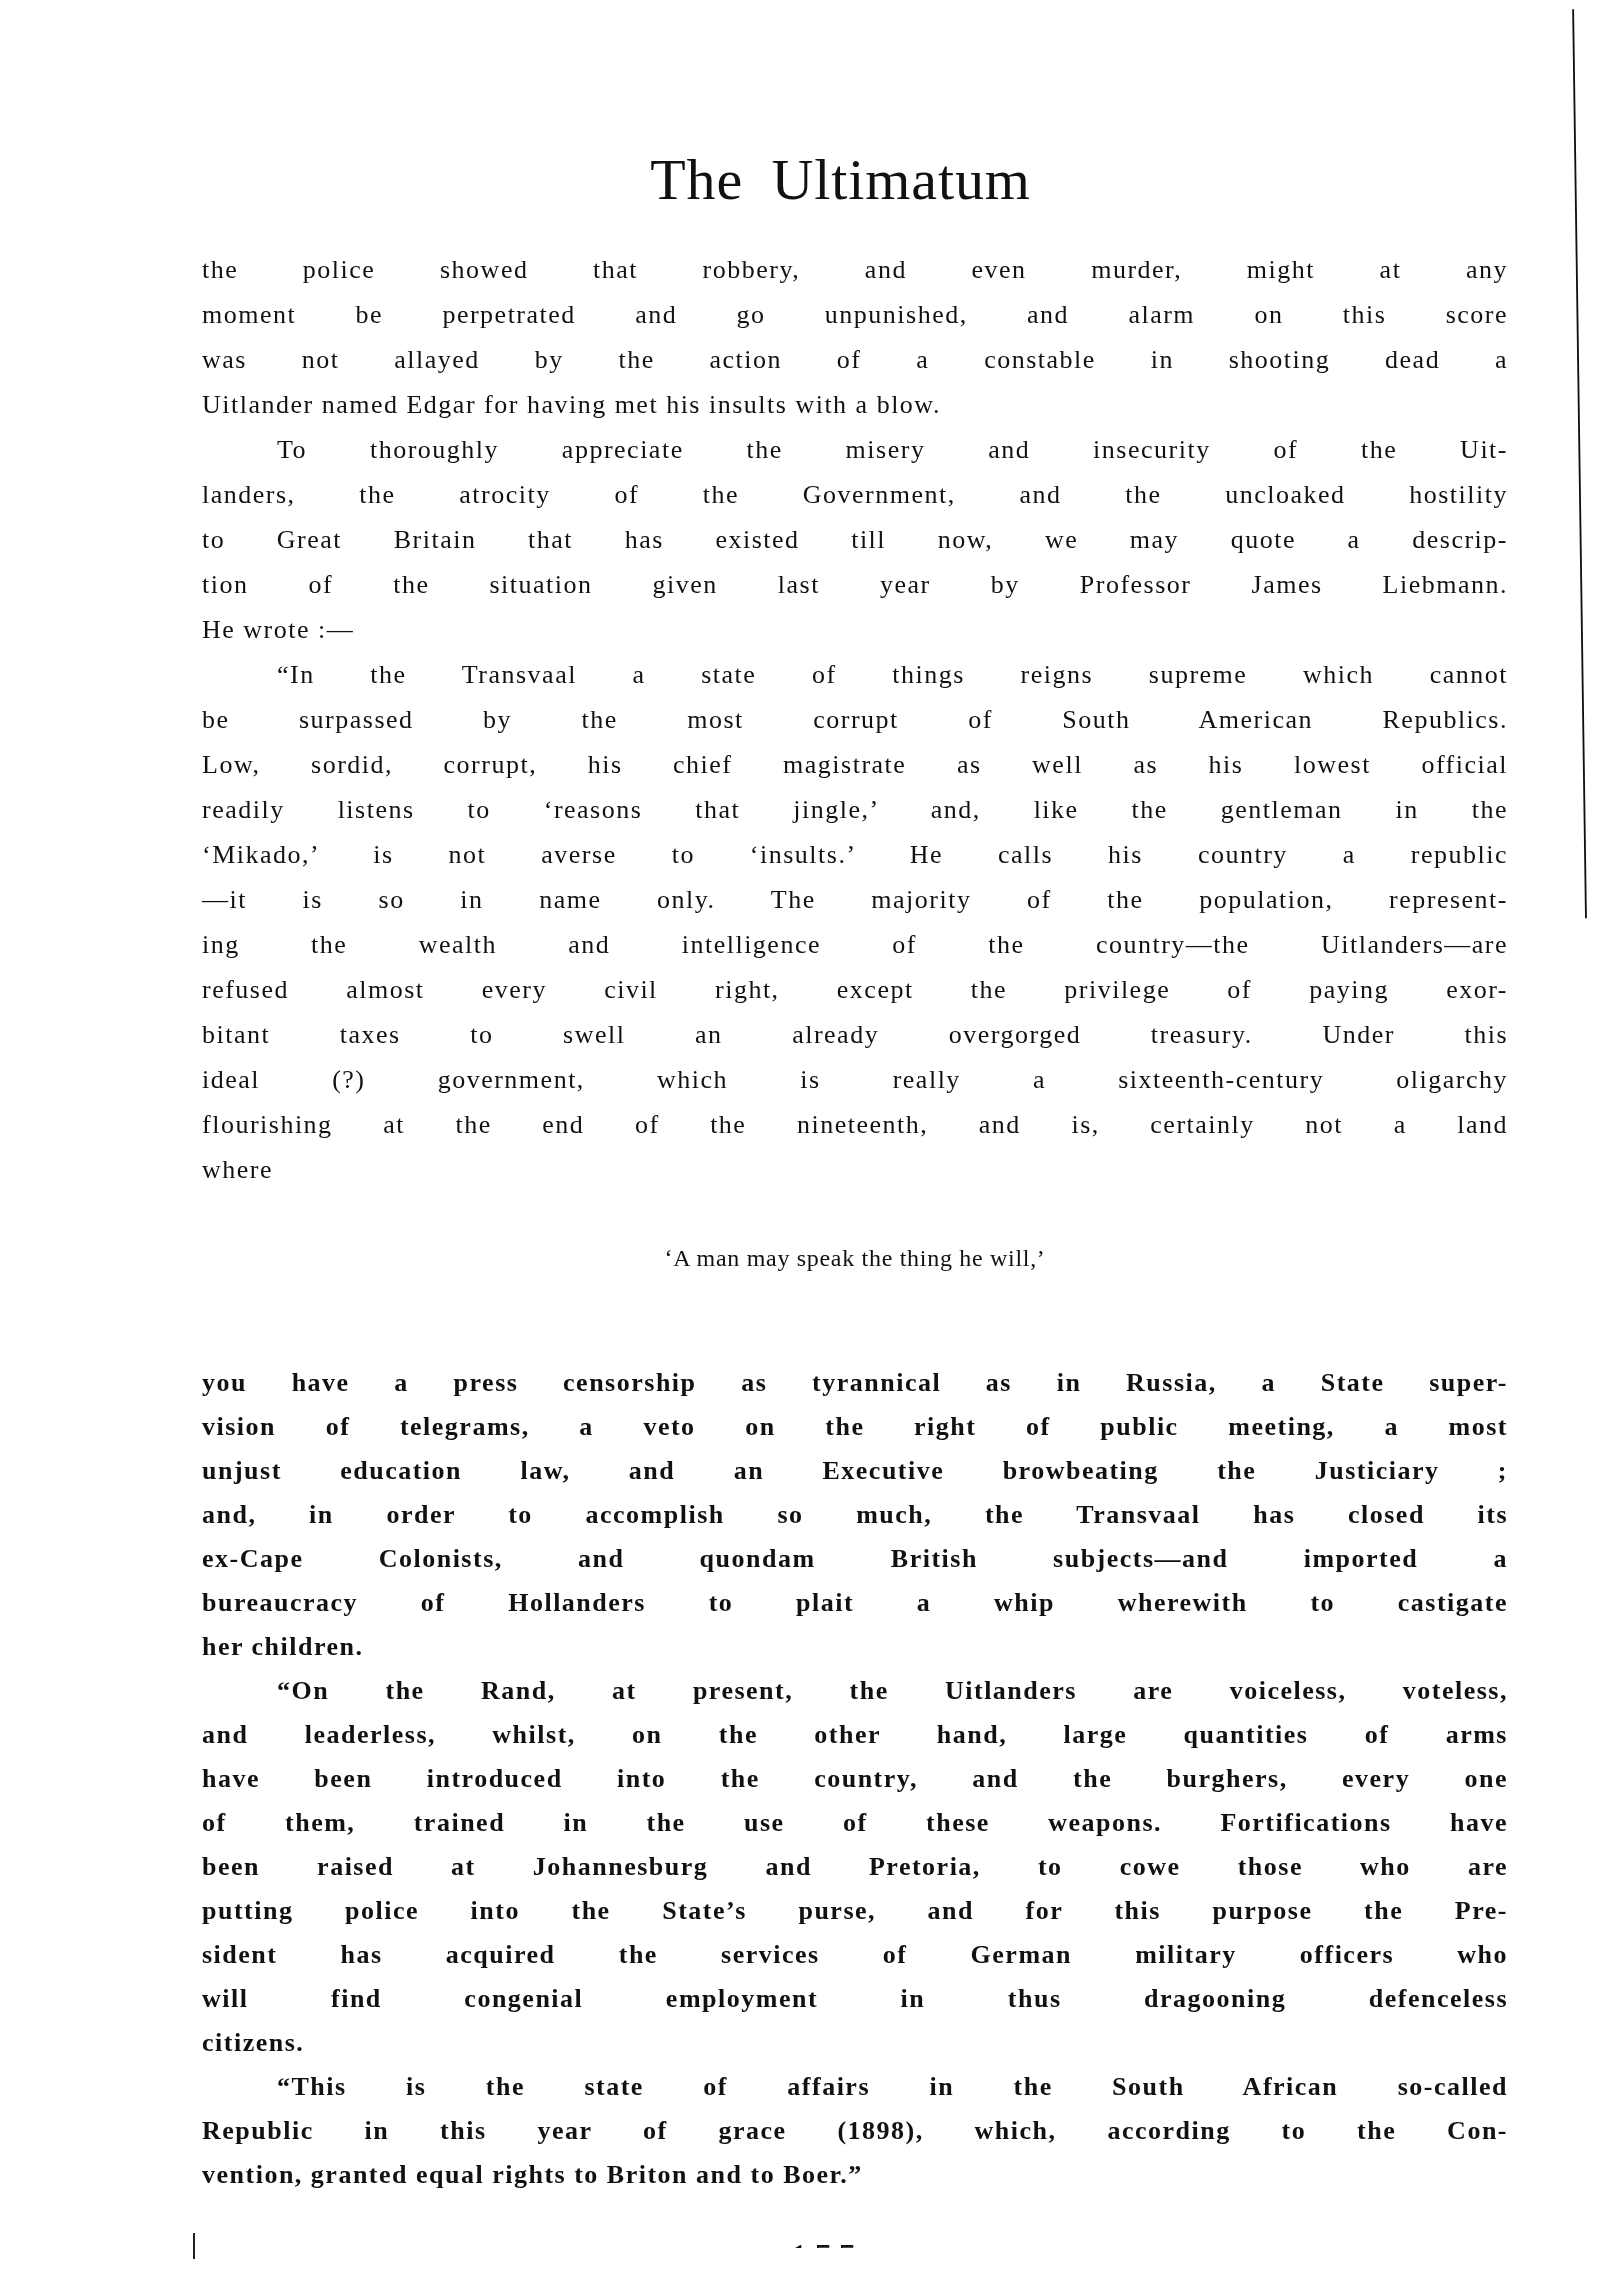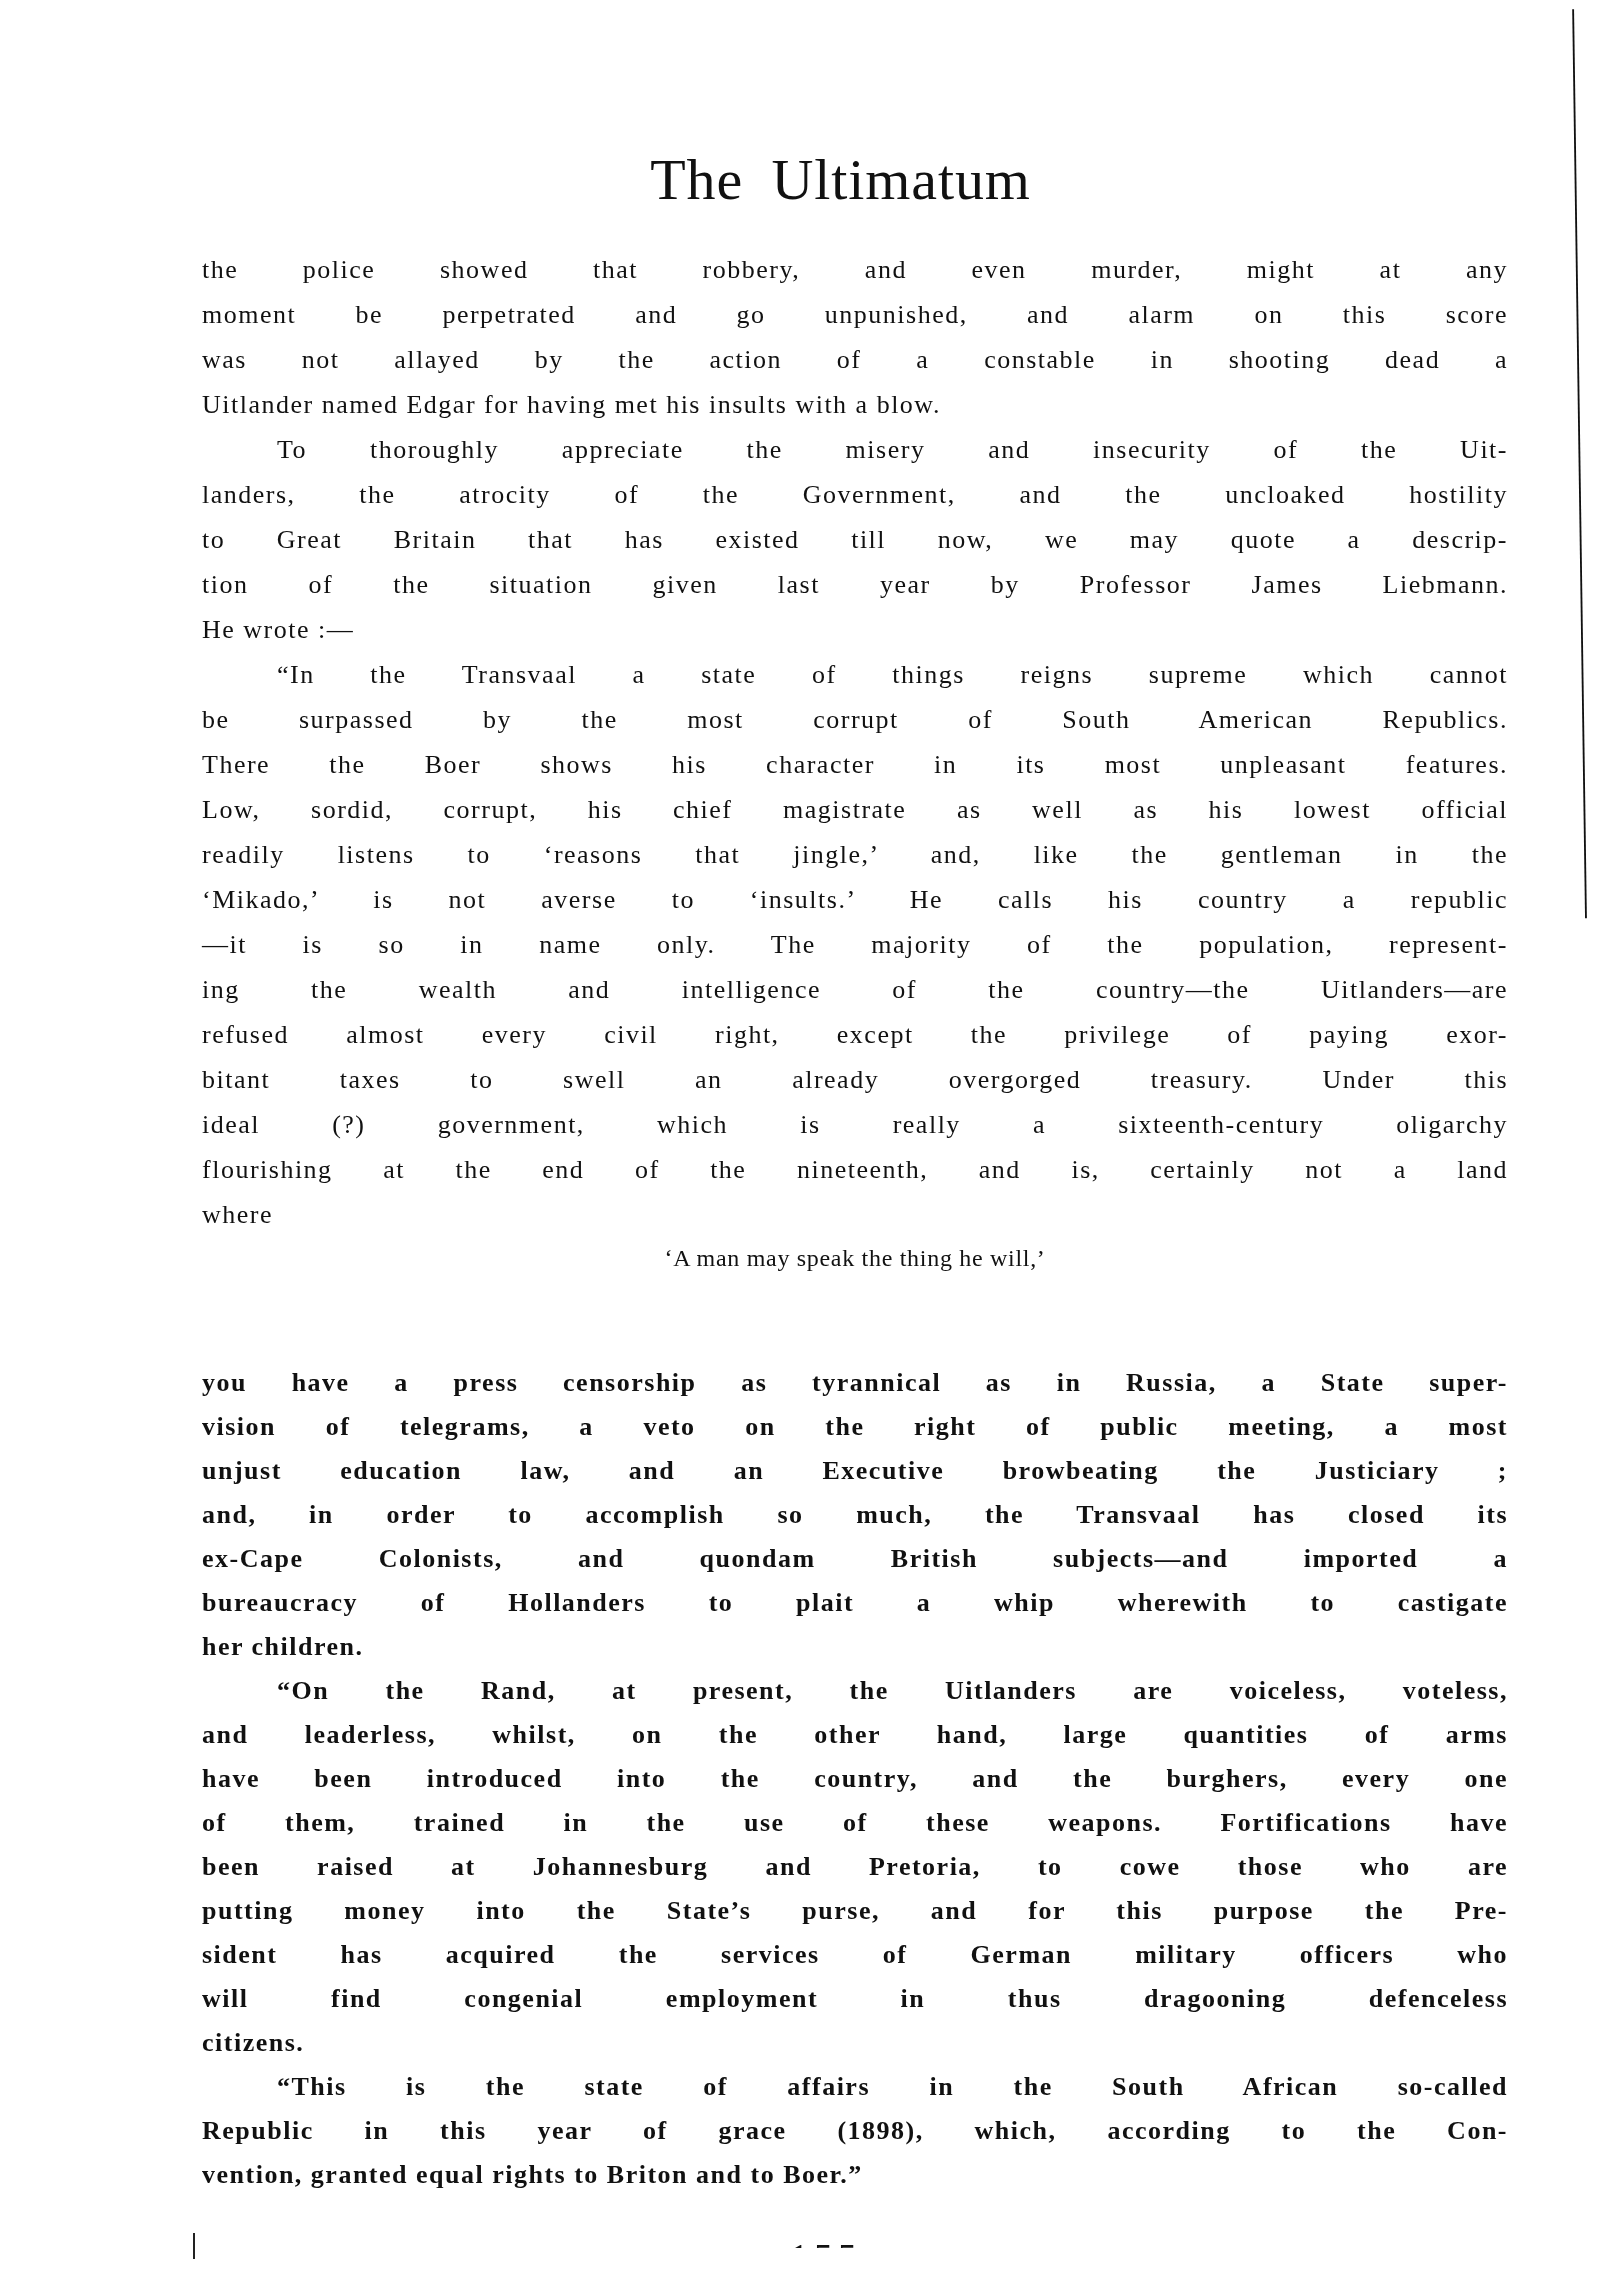--- a/index.html
+++ b/index.html
@@ -31,21 +31,20 @@
   <div class="line">moment be perpetrated and go unpunished, and alarm on this score</div>
   <div class="line">was not allayed by the action of a constable in shooting dead a</div>
   <div class="line last">Uitlander named Edgar for having met his insults with a blow.</div>
   <div class="line indent">To thoroughly appreciate the misery and insecurity of the Uit-</div>
   <div class="line">landers, the atrocity of the Government, and the uncloaked hostility</div>
   <div class="line">to Great Britain that has existed till now, we may quote a descrip-</div>
   <div class="line">tion of the situation given last year by Professor James Liebmann.</div>
   <div class="line last">He wrote :—</div>
   <div class="line indent">“In the Transvaal a state of things reigns supreme which cannot</div>
   <div class="line">be surpassed by the most corrupt of South American Republics.</div>
-  <div class="line">There the Boer shows his character in its most unpleasant features.</div>
   <div class="line">Low, sordid, corrupt, his chief magistrate as well as his lowest official</div>
   <div class="line">readily listens to ‘reasons that jingle,’ and, like the gentleman in the</div>
   <div class="line">‘Mikado,’ is not averse to ‘insults.’  He calls his country a republic</div>
   <div class="line">—it is so in name only.  The majority of the population, represent-</div>
   <div class="line">ing the wealth and intelligence of the country—the Uitlanders—are</div>
   <div class="line">refused almost every civil right, except the privilege of paying exor-</div>
   <div class="line">bitant taxes to swell an already overgorged treasury.  Under this</div>
   <div class="line">ideal (?) government, which is really a sixteenth-century oligarchy</div>
   <div class="line">flourishing at the end of the nineteenth, and is, certainly not a land</div>
   <div class="line last">where</div>
@@ -59,21 +58,21 @@
   <div class="line">unjust education law, and an Executive browbeating the Justiciary ;</div>
   <div class="line">and, in order to accomplish so much, the Transvaal has closed its</div>
   <div class="line">ex-Cape Colonists, and quondam British subjects—and imported a</div>
   <div class="line">bureaucracy of Hollanders to plait a whip wherewith to castigate</div>
   <div class="line last">her children.</div>
   <div class="line indent">“On the Rand, at present, the Uitlanders are voiceless, voteless,</div>
   <div class="line">and leaderless, whilst, on the other hand, large quantities of arms</div>
   <div class="line">have been introduced into the country, and the burghers, every one</div>
   <div class="line">of them, trained in the use of these weapons.  Fortifications have</div>
   <div class="line">been raised at Johannesburg and Pretoria, to cowe those who are</div>
-  <div class="line">putting money into the State’s purse, and for this purpose the Pre-</div>
+  <div class="line">putting police into the State’s purse, and for this purpose the Pre-</div>
   <div class="line">sident has acquired the services of German military officers who</div>
   <div class="line">will find congenial employment in thus dragooning defenceless</div>
   <div class="line last">citizens.</div>
   <div class="line indent">“This is the state of affairs in the South African so-called</div>
   <div class="line">Republic in this year of grace (1898), which, according to the Con-</div>
   <div class="line last">vention, granted equal rights to Briton and to Boer.”</div>
 </div>
 
 <div class="margin-mark"></div>
 

